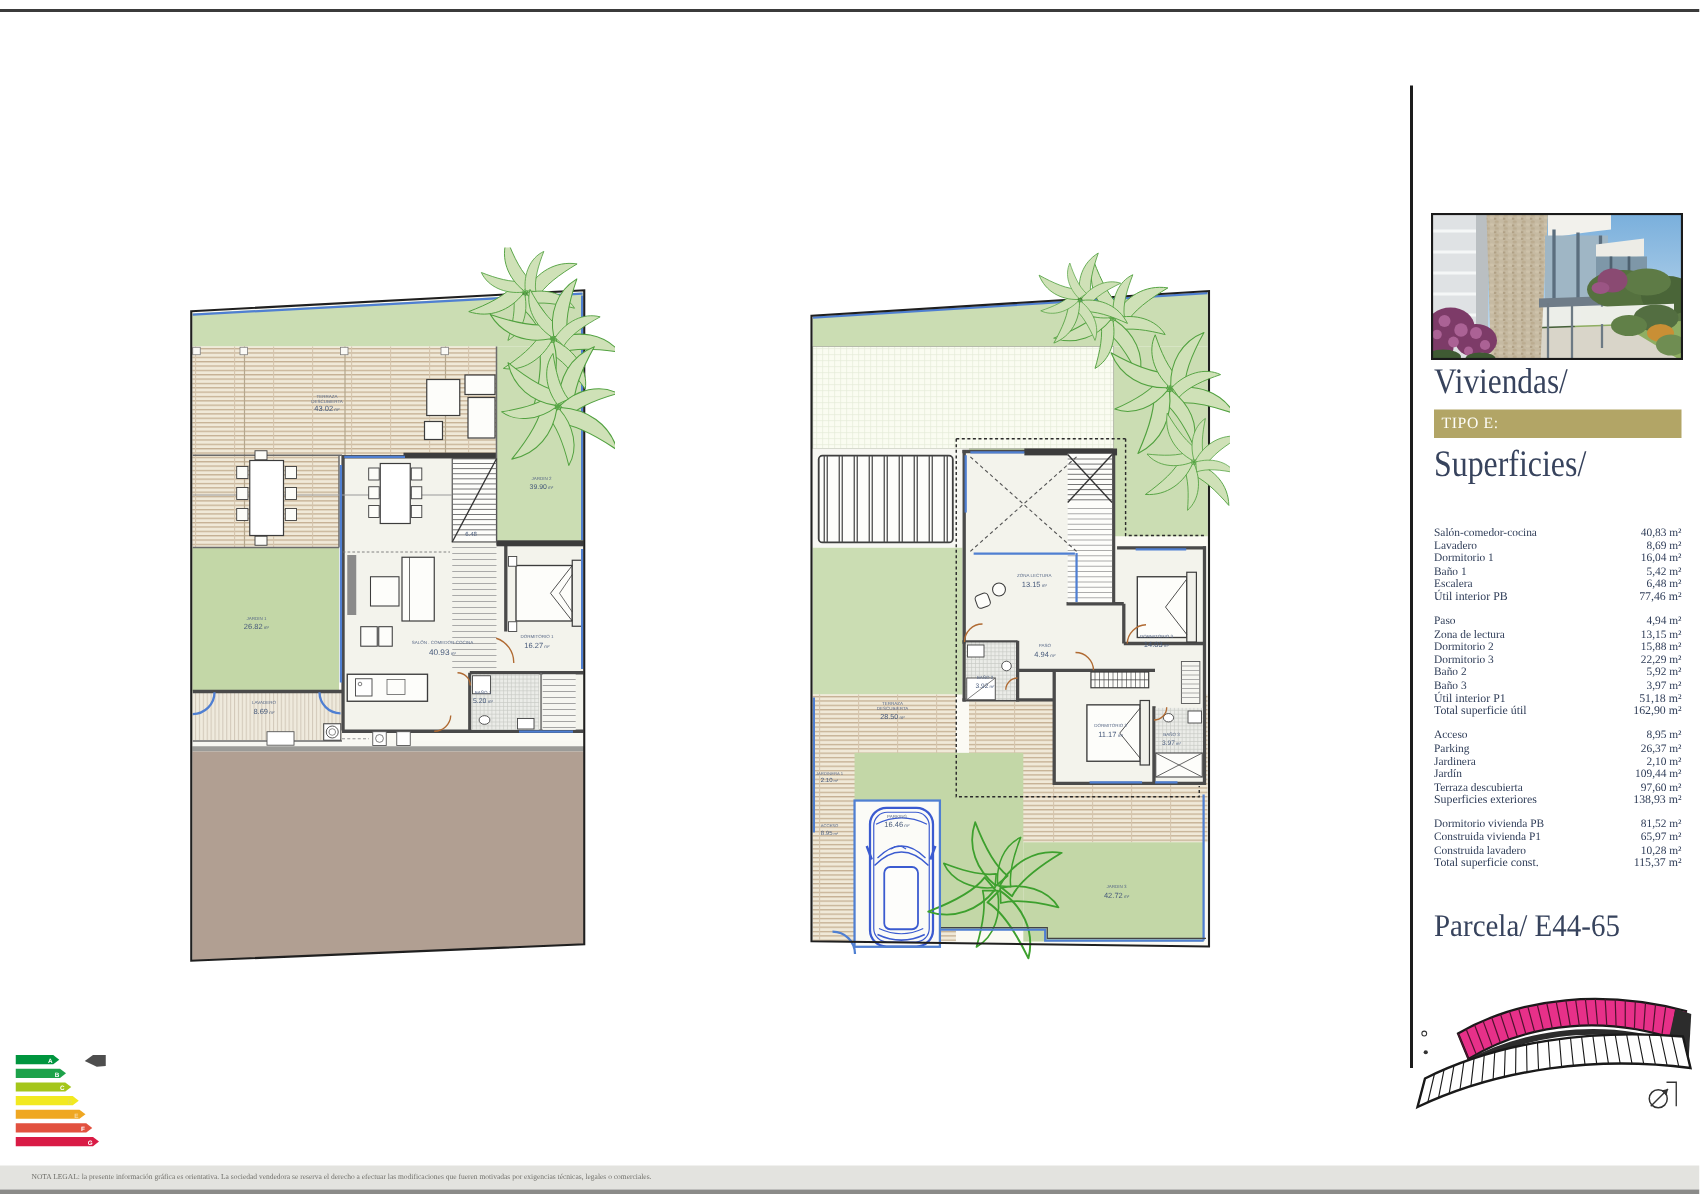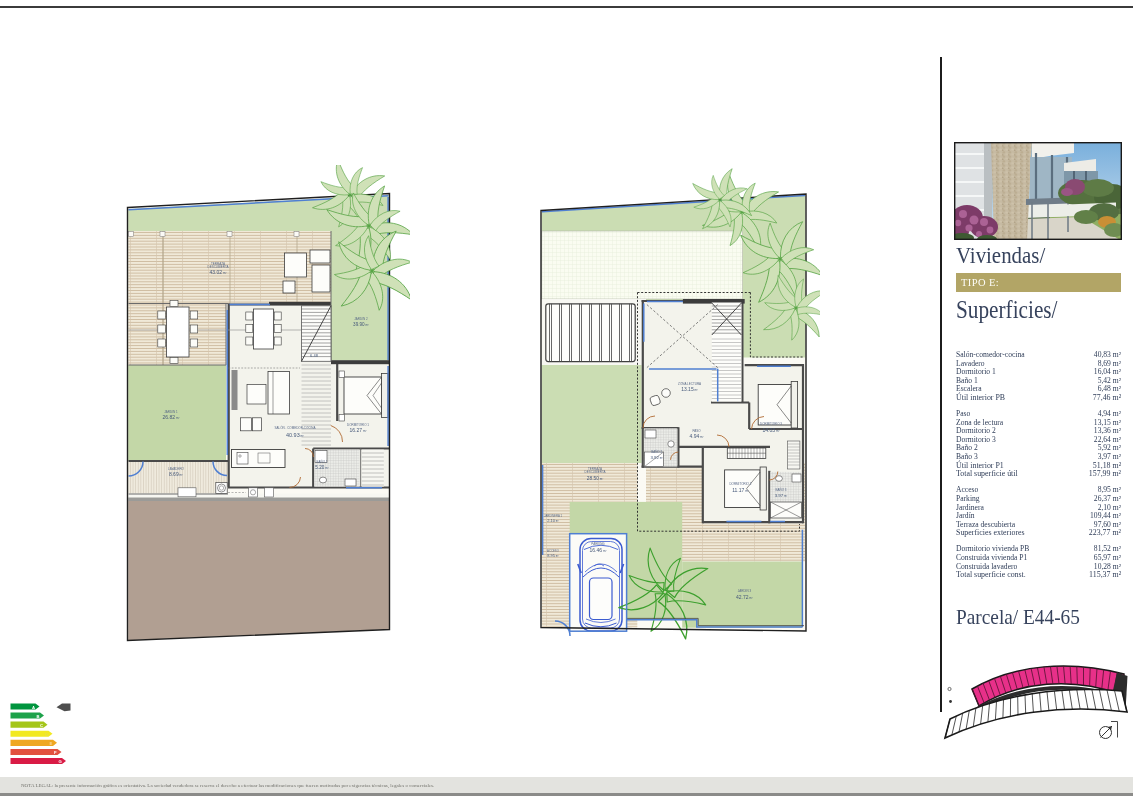--- a/index.html
+++ b/index.html
@@ -129,41 +129,41 @@
 <div class="r">
       <span>Paso</span>
       <span>4,94 m²</span>
     </div>
 <div class="r">
       <span>Zona de lectura</span>
       <span>13,15 m²</span>
     </div>
 <div class="r">
       <span>Dormitorio 2</span>
-      <span>13,36 m²</span>
+      <span>15,88 m²</span>
     </div>
 <div class="r">
       <span>Dormitorio 3</span>
-      <span>22,64 m²</span>
+      <span>22,29 m²</span>
     </div>
 <div class="r">
       <span>Baño 2</span>
       <span>5,92 m²</span>
     </div>
 <div class="r">
       <span>Baño 3</span>
       <span>3,97 m²</span>
     </div>
 <div class="r b">
       <span>Útil interior P1</span>
       <span>51,18 m²</span>
     </div>
 <div class="r b">
       <span>Total superficie útil</span>
-      <span>157,99 m²</span>
+      <span>162,90 m²</span>
     </div>
 <div class="g"></div>
 <div class="r">
       <span>Acceso</span>
       <span>8,95 m²</span>
     </div>
 <div class="r">
       <span>Parking</span>
       <span>26,37 m²</span>
     </div>
@@ -174,21 +174,21 @@
 <div class="r">
       <span>Jardín</span>
       <span>109,44 m²</span>
     </div>
 <div class="r">
       <span>Terraza descubierta</span>
       <span>97,60 m²</span>
     </div>
 <div class="r b">
       <span>Superficies exteriores</span>
-      <span>223,77 m²</span>
+      <span>138,93 m²</span>
     </div>
 <div class="g"></div>
 <div class="r">
       <span>Dormitorio vivienda PB</span>
       <span>81,52 m²</span>
     </div>
 <div class="r">
       <span>Construida vivienda P1</span>
       <span>65,97 m²</span>
     </div>

